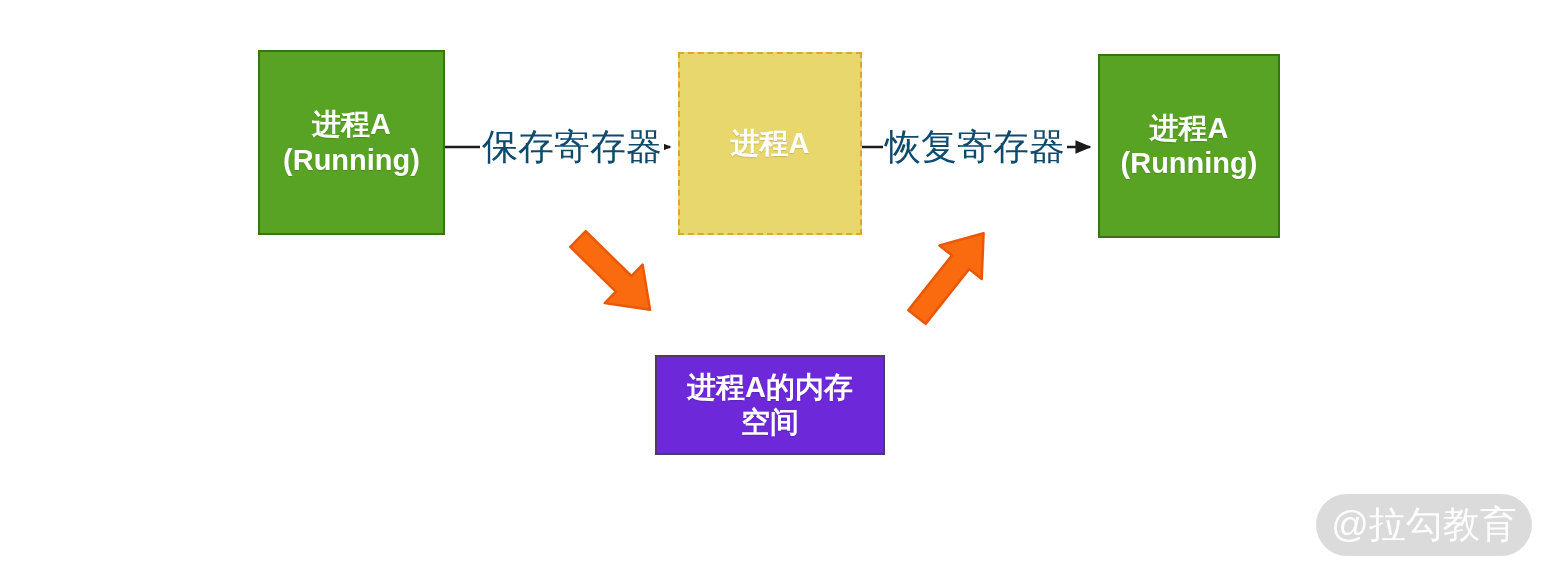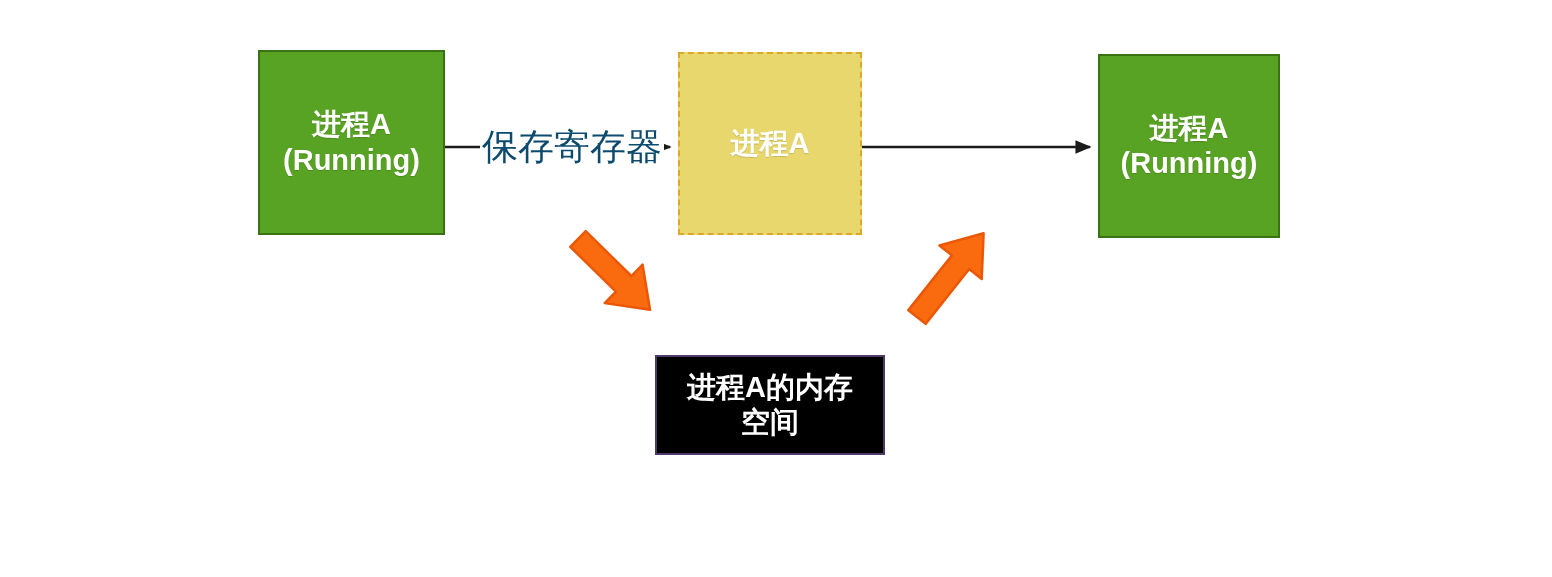--- a/index.html
+++ b/index.html
@@ -38,21 +38,21 @@
   }
   .node-green {
     background: #58a224;
     border: 2px solid #3a7314;
   }
   .node-yellow {
     background: #e8d76c;
     border: 2px dashed #daa92a;
   }
   .node-purple {
-    background: #000000;
+    background: #6d28d9;
     border: 2px solid #4e3a68;
   }
   .node-left-running   { left: 258px; top: 50px;  width: 187px; height: 185px; }
   .node-ready          { left: 678px; top: 52px;  width: 184px; height: 183px; }
   .node-right-running  { left: 1098px; top: 54px; width: 182px; height: 184px; }
   .node-memory         { left: 655px; top: 355px; width: 230px; height: 100px; }
 
   .edge-label {
     position: absolute;
     transform: translate(-50%, -50%);
@@ -122,15 +122,19 @@
     <div>(Running)</div>
   </div>
 
   <div class="node node-purple node-memory">
     <div>进程A的内存</div>
     <div>空间</div>
   </div>
 
   <div class="edge-label edge-label-save">保存寄存器</div>
 
+  <div class="edge-label edge-label-restore">恢复寄存器</div>
 
+  <div class="watermark">
+    <span>@拉勾教育</span>
+  </div>
 
 </div>
 
 </body></html>

